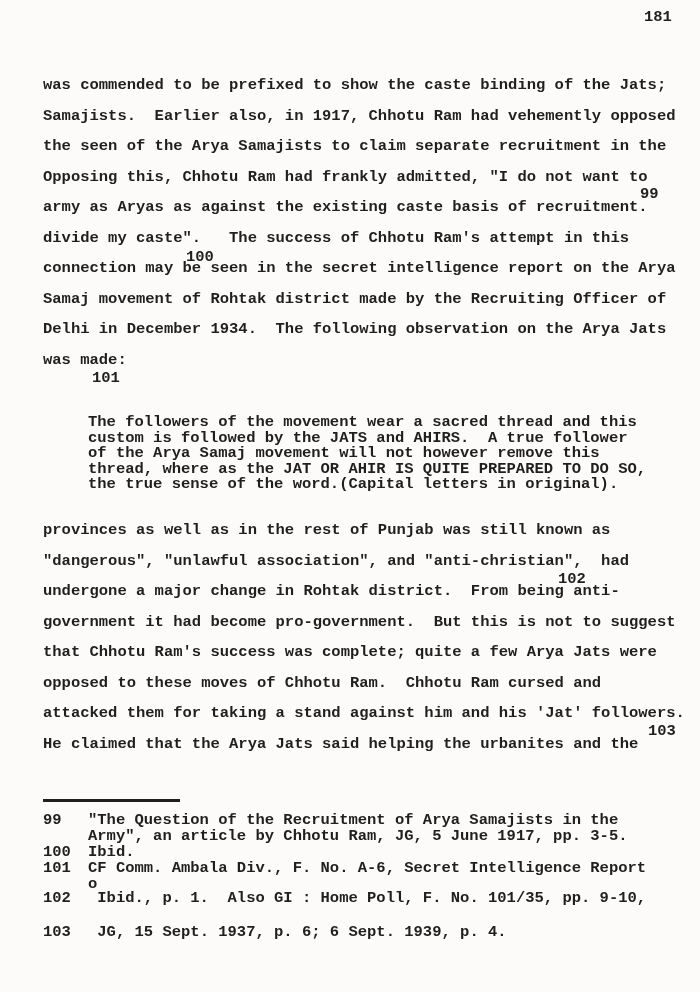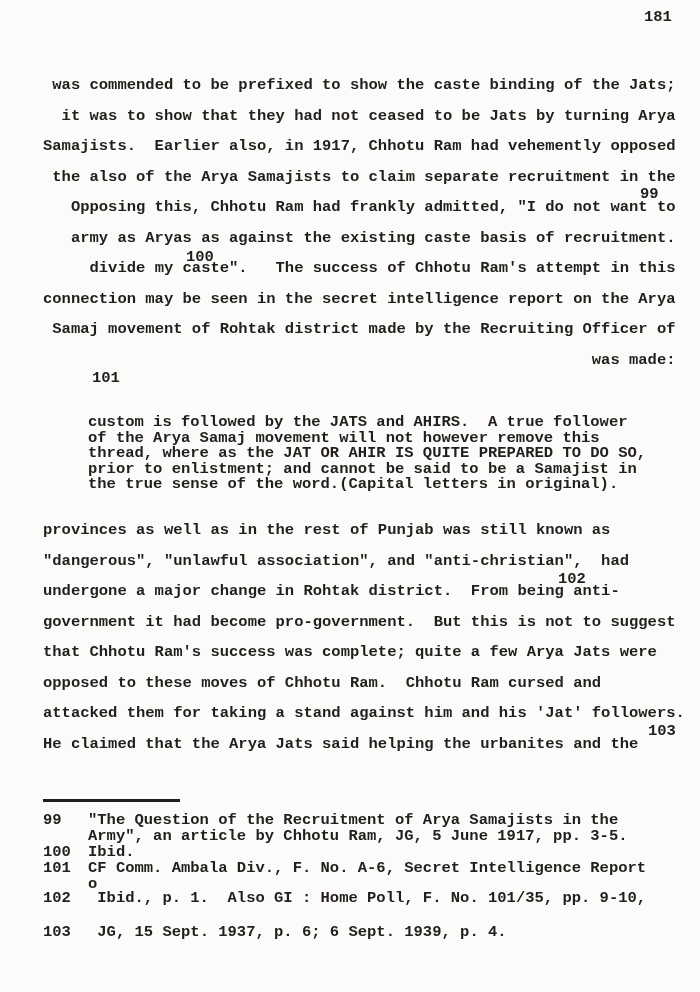--- a/index.html
+++ b/index.html
@@ -10,21 +10,21 @@
     color:var(--ink,#211f1d);
     font-family:"Liberation Mono","DejaVu Sans Mono",monospace;
     font-weight:bold;
     font-size:15.5px;
     overflow:hidden;
   }
   .tline{white-space:pre;}
   .abs{position:absolute;}
   #page-number{left:644px;top:10px;line-height:1;}
   
-  #para1{left:43px;top:70px;line-height:30.5px;text-align:right;}
+  #para1{left:43px;top:70px;line-height:30.5px;}
   #quote-block{left:88px;top:415px;line-height:15.5px;}
   #para2{left:43px;top:515px;line-height:30.5px;}
   
   .supref{position:absolute;line-height:1;}
   #sup-99{left:640px;top:187px;}
   #sup-100{left:186px;top:250px;}
   #sup-101{left:92px;top:371px;}
   #sup-102{left:558px;top:572px;}
   #sup-103{left:648px;top:724px;}
   
@@ -41,40 +41,40 @@
 </style>
 </head>
 <body>
 
 <div id="page">
 
   <div id="page-number" class="abs">181</div>
 
   <div id="para1" class="abs">
       <div class="tline">was commended to be prefixed to show the caste binding of the Jats;</div>
-      <div class="tline">it was to show that they had not ceased to be Jats by turning Arya</div>
       <div class="tline">Samajists.  Earlier also, in 1917, Chhotu Ram had vehemently opposed</div>
-      <div class="tline">the also of the Arya Samajists to claim separate recruitment in the</div>
+      <div class="tline">the seen of the Arya Samajists to claim separate recruitment in the</div>
       <div class="tline">Opposing this, Chhotu Ram had frankly admitted, "I do not want to</div>
       <div class="tline">army as Aryas as against the existing caste basis of recruitment.</div>
       <div class="tline">divide my caste".   The success of Chhotu Ram's attempt in this</div>
       <div class="tline">connection may be seen in the secret intelligence report on the Arya</div>
       <div class="tline">Samaj movement of Rohtak district made by the Recruiting Officer of</div>
+      <div class="tline">Delhi in December 1934.  The following observation on the Arya Jats</div>
       <div class="tline">was made:</div>
     </div>
 
   <span id="sup-99" class="supref">99</span>
   <span id="sup-100" class="supref">100</span>
   <span id="sup-101" class="supref">101</span>
 
   <div id="quote-block" class="abs">
+      <div class="tline">The followers of the movement wear a sacred thread and this</div>
       <div class="tline">custom is followed by the JATS and AHIRS.  A true follower</div>
       <div class="tline">of the Arya Samaj movement will not however remove this</div>
       <div class="tline">thread, where as the JAT OR AHIR IS QUITE PREPARED TO DO SO,</div>
-      <div class="tline">prior to enlistment; and cannot be said to be a Samajist in</div>
       <div class="tline">the true sense of the word.(Capital letters in original).</div>
     </div>
 
   <div id="para2" class="abs">
       <div class="tline">provinces as well as in the rest of Punjab was still known as</div>
       <div class="tline">"dangerous", "unlawful association", and "anti-christian",  had</div>
       <div class="tline">undergone a major change in Rohtak district.  From being anti-</div>
       <div class="tline">government it had become pro-government.  But this is not to suggest</div>
       <div class="tline">that Chhotu Ram's success was complete; quite a few Arya Jats were</div>
       <div class="tline">opposed to these moves of Chhotu Ram.  Chhotu Ram cursed and</div>

